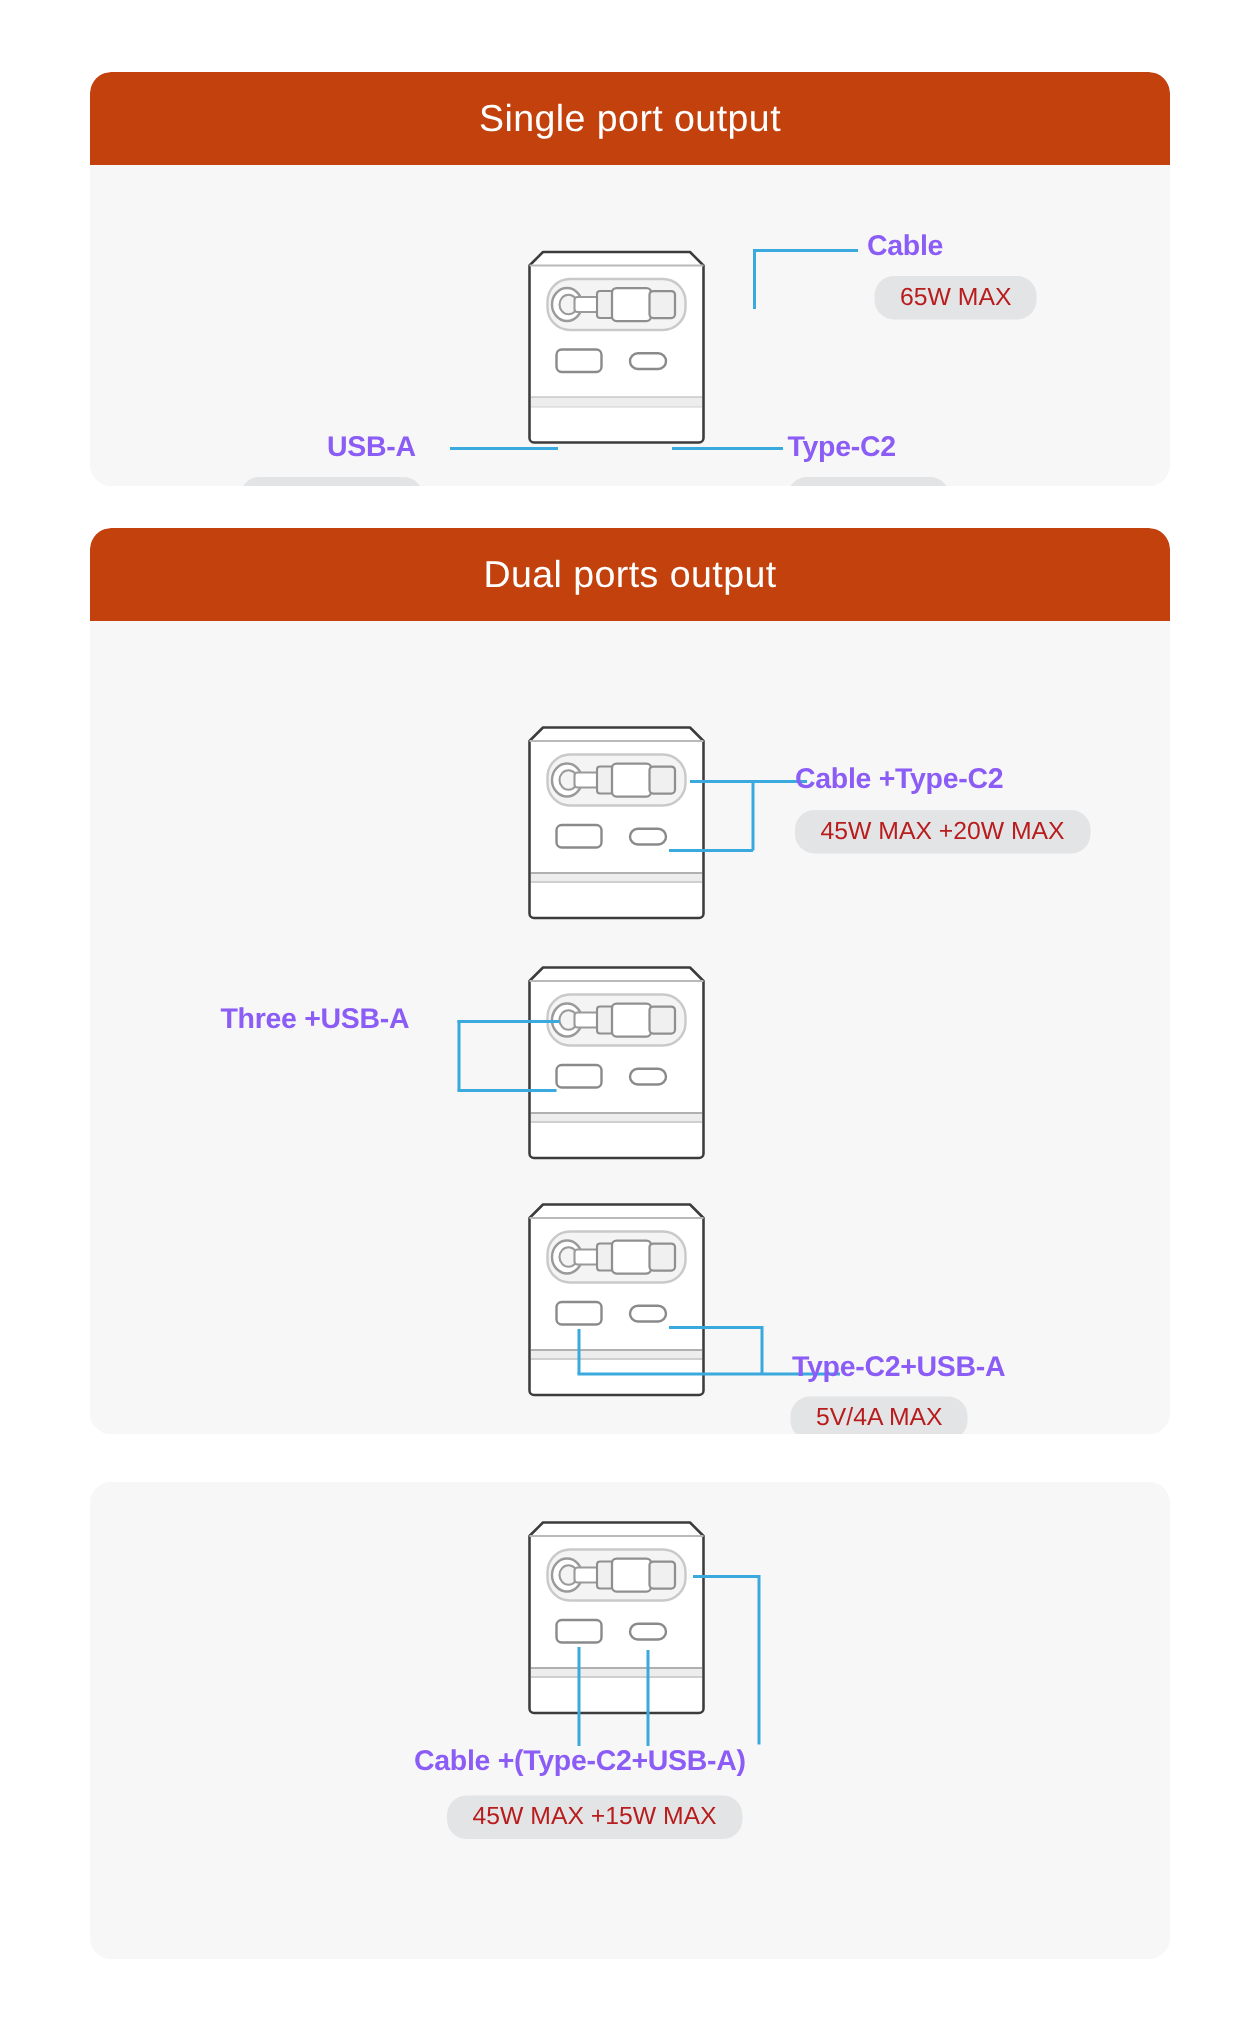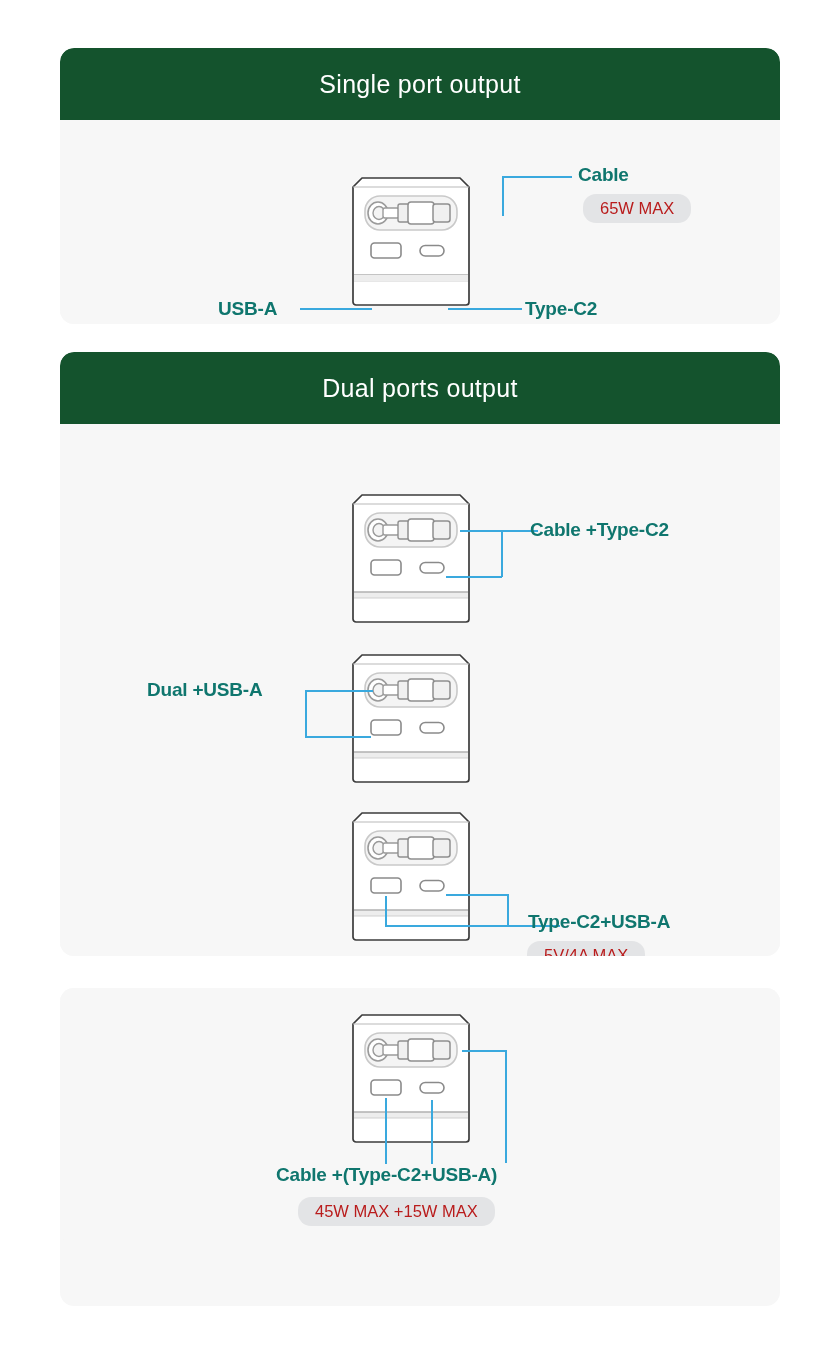--- a/index.html
+++ b/index.html
@@ -6,21 +6,21 @@
   body{
     width:840px;height:1350px;background:#ffffff;
     font-family:"Liberation Sans","DejaVu Sans",sans-serif;
     -webkit-font-smoothing:antialiased;
   }
   .page{position:relative;width:840px;height:1350px;overflow:hidden;}
 
   
   .card{position:absolute;left:60px;width:720px;border-radius:14px;overflow:hidden;
         background:#f7f7f7;}
-  .card-header{height:72px;background:#14532d;display:flex;align-items:center;
+  .card-header{height:62px;background:#c2410c;display:flex;align-items:center;
         justify-content:center;border-radius:14px 14px 0 0;}
   .card-header .title{color:#ffffff;font-size:25px;font-weight:300;letter-spacing:.3px;}
   .card-body{position:relative;background:#f7f7f7;border-radius:0 0 14px 14px;}
 
   #card1{top:48px;height:276px;}
   #card1 .card-body{height:214px;}
   #card2{top:352px;height:604px;}
   #card2 .card-body{height:542px;margin-top:20px;}
   #card3{top:988px;height:318px;}
   #card3 .card-body{height:256px;}
@@ -28,21 +28,21 @@
   
   .device{position:absolute;width:122px;height:135px;}
   .dev-svg{display:block;width:122px;height:135px;}
 
   
   .lead{position:absolute;background:#3aa9de;}
   .lead.h{height:1.6px;}
   .lead.v{width:1.6px;}
 
   
-  .lbl{position:absolute;color:#0f766e;font-size:19px;font-weight:bold;white-space:nowrap;
+  .lbl{position:absolute;color:#8b5cf6;font-size:19px;font-weight:bold;white-space:nowrap;
        letter-spacing:-0.2px;}
   .pill{position:absolute;background:#e3e4e6;color:#b91c1c;border-radius:13px;
         font-size:16.5px;padding:5px 17px 6px;white-space:nowrap;line-height:1.1;}
 </style>
 </head>
 <body>
 
 <div class="page">
 
   <div class="card" id="card1">
@@ -110,20 +110,21 @@
           <rect x="83" y="31" width="17" height="18" rx="2.5" fill="#f0f0f0" stroke="#8f8f8f" stroke-width="1.5"></rect>
           <rect x="21" y="70" width="30" height="15" rx="3.5" fill="#ffffff" stroke="#8a8a8a" stroke-width="1.6"></rect>
           <rect x="70" y="72.5" width="24" height="10.5" rx="5.25" fill="#ffffff" stroke="#8a8a8a" stroke-width="1.6"></rect>
         </svg>
       </div>
 
       <div class="lead h" style="left:400px;top:86px;width:78px;"></div>
       <div class="lead h" style="left:386px;top:132px;width:56px;"></div>
       <div class="lead v" style="left:441px;top:86px;height:47px;"></div>
       <div class="lbl" style="left:470px;top:75px;">Cable +Type-C2</div>
+      <div class="pill" style="left:470px;top:106px;">45W MAX +20W MAX</div>
 
       <div class="device" style="left:290px;top:206px;">
         <svg class="dev-svg" viewBox="0 0 122 135">
           <path d="M3 14 L12 5 H110 L119 14 V129 a3 3 0 0 1 -3 3 H6 a3 3 0 0 1 -3 -3 Z" fill="#ffffff" stroke="#3c3c3c" stroke-width="1.7" stroke-linejoin="round"></path>
           <path d="M3 14 H119" stroke="#b9b9b9" stroke-width="1.2" fill="none"></path>
           <rect x="4" y="102" width="114" height="6" fill="#ededed"></rect>
           <path d="M4 102 H118" stroke="#b0b0b0" stroke-width="1.4" fill="none"></path>
           <path d="M4 108 H118" stroke="#cfcfcf" stroke-width="1.2" fill="none"></path>
           <rect x="15" y="23" width="92" height="34" rx="15" fill="#f4f4f4" stroke="#c9c9c9" stroke-width="1.6"></rect>
           <ellipse cx="28" cy="40" rx="10" ry="11" fill="#ffffff" stroke="#9a9a9a" stroke-width="1.6"></ellipse>
@@ -133,21 +134,21 @@
           <rect x="58" y="29" width="26" height="22" rx="3" fill="#ffffff" stroke="#8f8f8f" stroke-width="1.5"></rect>
           <rect x="83" y="31" width="17" height="18" rx="2.5" fill="#f0f0f0" stroke="#8f8f8f" stroke-width="1.5"></rect>
           <rect x="21" y="70" width="30" height="15" rx="3.5" fill="#ffffff" stroke="#8a8a8a" stroke-width="1.6"></rect>
           <rect x="70" y="72.5" width="24" height="10.5" rx="5.25" fill="#ffffff" stroke="#8a8a8a" stroke-width="1.6"></rect>
         </svg>
       </div>
 
       <div class="lead h" style="left:245px;top:246px;width:68px;"></div>
       <div class="lead h" style="left:245px;top:292px;width:66px;"></div>
       <div class="lead v" style="left:245px;top:246px;height:47px;"></div>
-      <div class="lbl" style="left:87px;top:235px;">Dual +USB-A</div>
+      <div class="lbl" style="left:87px;top:235px;">Three +USB-A</div>
 
       <div class="device" style="left:290px;top:364px;">
         <svg class="dev-svg" viewBox="0 0 122 135">
           <path d="M3 14 L12 5 H110 L119 14 V129 a3 3 0 0 1 -3 3 H6 a3 3 0 0 1 -3 -3 Z" fill="#ffffff" stroke="#3c3c3c" stroke-width="1.7" stroke-linejoin="round"></path>
           <path d="M3 14 H119" stroke="#b9b9b9" stroke-width="1.2" fill="none"></path>
           <rect x="4" y="102" width="114" height="6" fill="#ededed"></rect>
           <path d="M4 102 H118" stroke="#b0b0b0" stroke-width="1.4" fill="none"></path>
           <path d="M4 108 H118" stroke="#cfcfcf" stroke-width="1.2" fill="none"></path>
           <rect x="15" y="23" width="92" height="34" rx="15" fill="#f4f4f4" stroke="#c9c9c9" stroke-width="1.6"></rect>
           <ellipse cx="28" cy="40" rx="10" ry="11" fill="#ffffff" stroke="#9a9a9a" stroke-width="1.6"></ellipse>

